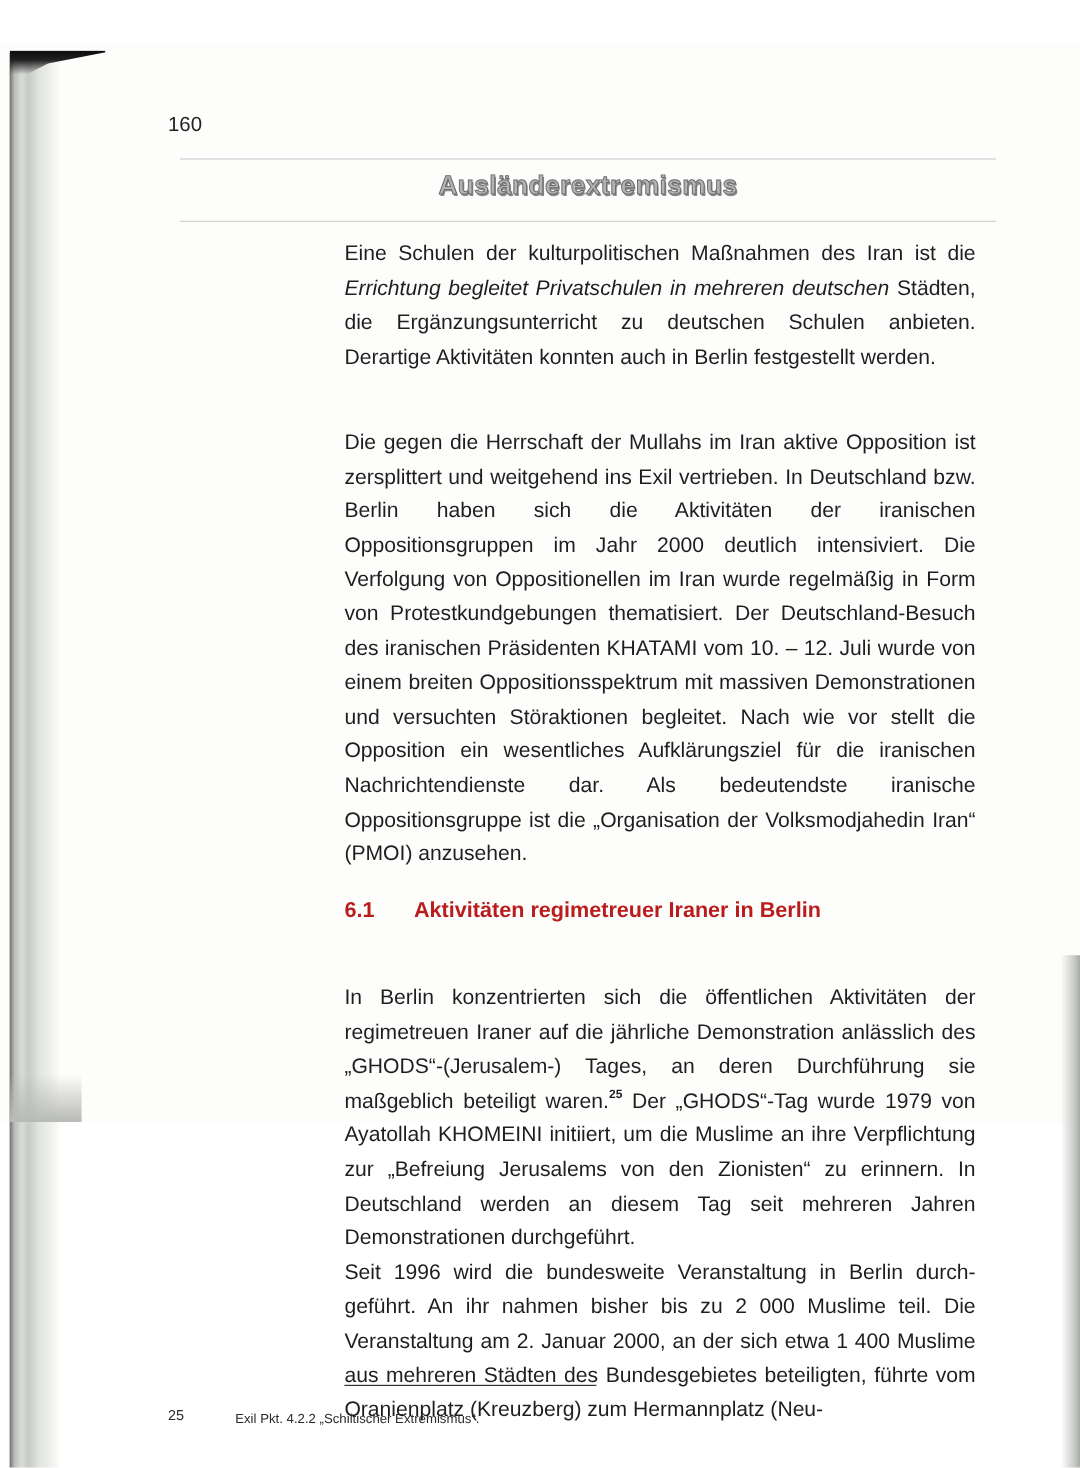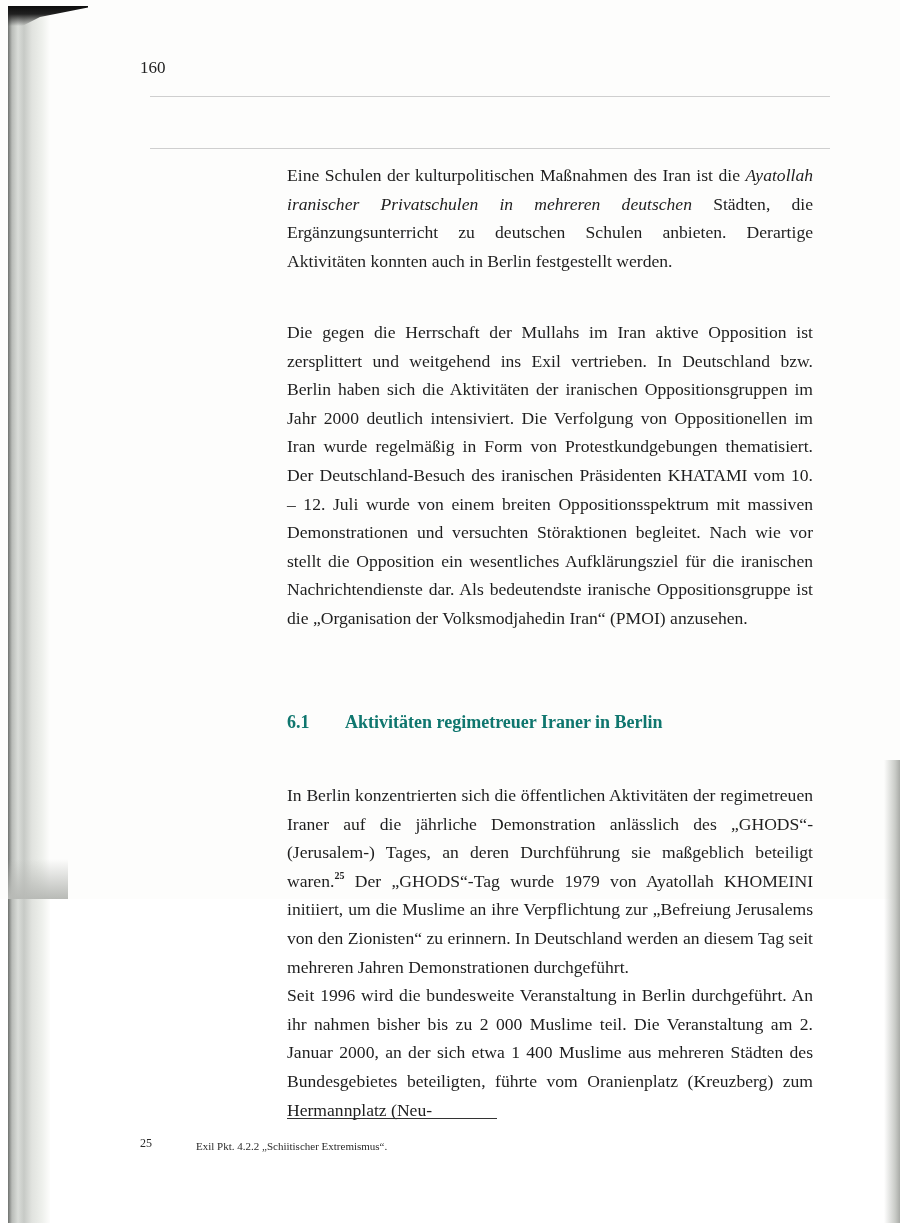--- a/index.html
+++ b/index.html
@@ -8,22 +8,23 @@
       width: 900px;
       height: 1223px;
       overflow: hidden;
       background: #ffffff;
     }
     .page {
       position: relative;
       width: 900px;
       height: 899px;
       background: #fdfdfc;
-      font-family: Liberation Serif, serif;
+      font-family: Liberation Sans, sans-serif;
       color: #1e1e1e;
+      margin-top: 36px;
     }
     
     .binding {
       position: absolute;
       left: 8px;
       top: 8px;
       width: 42px;
       height: 1215px;
       background: linear-gradient(to right, #6e716e 0px, #b9bcb8 4px, #d9dcd8 10px, #c7cac6 16px, #e1e3df 24px, #eef0ec 34px, #fdfdfc 42px);
     }
@@ -94,21 +95,21 @@
       margin: 0;
     }
     .p1 { top: 161px; }
     .p2 { top: 318px; }
     .heading {
       position: absolute;
       left: 287px;
       top: 712px;
       font-size: 18px;
       font-weight: bold;
-      color: #0f766e;
+      color: #b91c1c;
     }
     .heading .num {
       display: inline-block;
       width: 58px;
     }
     .p3 { top: 781px; }
     .p3 p + p { margin-top: 0; }
     em { font-style: italic; }
     sup {
       font-size: 10px;
@@ -142,24 +143,25 @@
 <body>
 
 <div class="page">
   <div class="binding"></div>
   <div class="binding-top"></div>
   <div class="right-shadow"></div>
   <div class="bottom-left-shade"></div>
 
   <div class="page-number">160</div>
   <div class="rule top"></div>
+  <div class="running-title">Ausländerextremismus</div>
   <div class="rule bottom"></div>
 
   <div class="body p1">
-    <p><span>Eine Schulen der kulturpolitischen Maßnahmen des Iran ist die </span><em>Ayatollah iranischer Privatschulen in mehreren deutschen</em><span> Städten, die Ergänzungsunterricht zu deutschen Schulen an­bieten. Derartige Aktivitäten konnten auch in Berlin festgestellt werden.</span></p>
+    <p><span>Eine Schulen der kulturpolitischen Maßnahmen des Iran ist die </span><em>Errichtung begleitet Privatschulen in mehreren deutschen</em><span> Städten, die Ergänzungsunterricht zu deutschen Schulen an­bieten. Derartige Aktivitäten konnten auch in Berlin festgestellt werden.</span></p>
   </div>
 
   <div class="body p2">
     <p>Die gegen die Herrschaft der Mullahs im Iran aktive Opposition ist zersplittert und weitgehend ins Exil vertrieben. In Deutschland bzw. Berlin haben sich die Aktivitäten der iranischen Oppositionsgruppen im Jahr 2000 deutlich intensiviert. Die Verfolgung von Oppositionellen im Iran wurde regelmäßig in Form von Protestkundgebungen thematisiert. Der Deutschland-Besuch des iranischen Präsidenten KHATAMI vom 10. – 12. Juli wurde von einem breiten Oppositionsspektrum mit massiven Demonstrationen und versuchten Störaktionen begleitet. Nach wie vor stellt die Opposition ein wesentliches Aufklärungsziel für die iranischen Nachrichtendienste dar. Als bedeutendste ira­nische Oppositionsgruppe ist die „Organisation der Volksmodja­hedin Iran“ (PMOI) anzusehen.</p>
   </div>
 
   <div class="heading">
     <span class="num">6.1</span><span>Aktivitäten regimetreuer Iraner in Berlin</span>
   </div>
 

